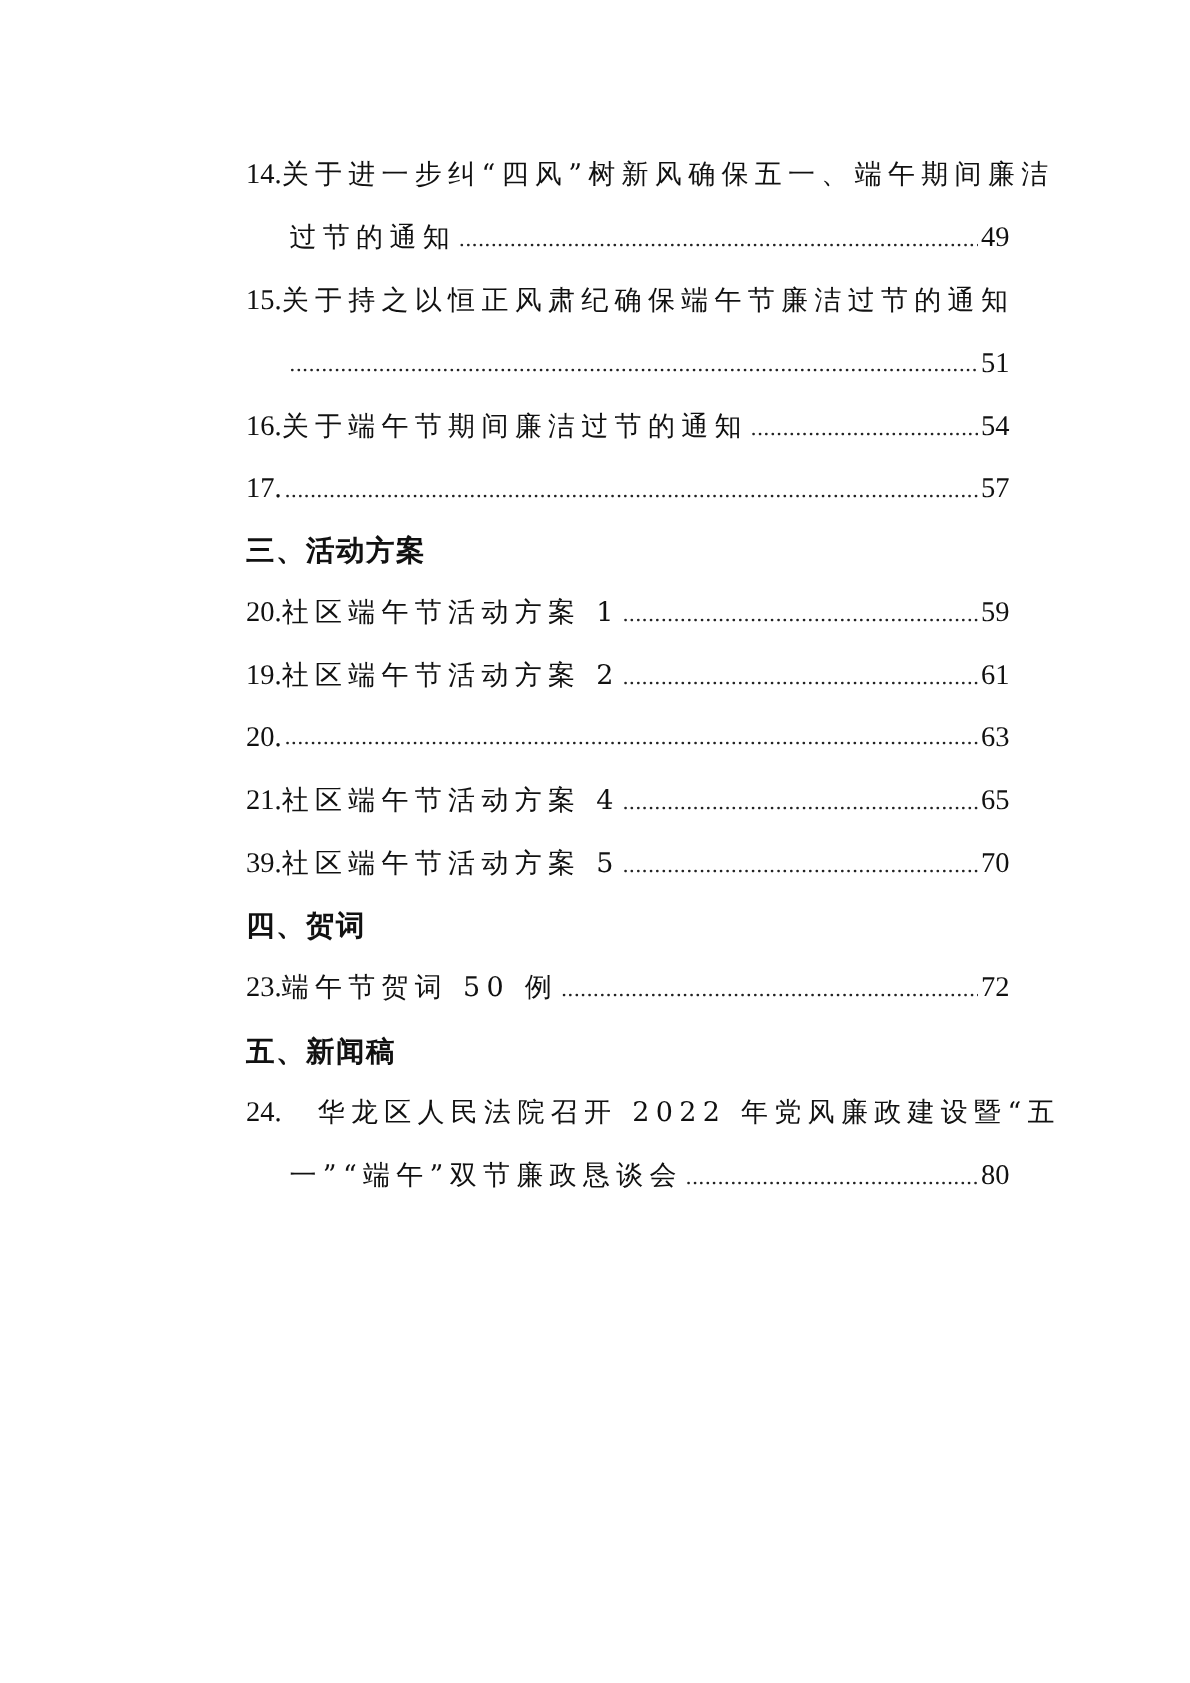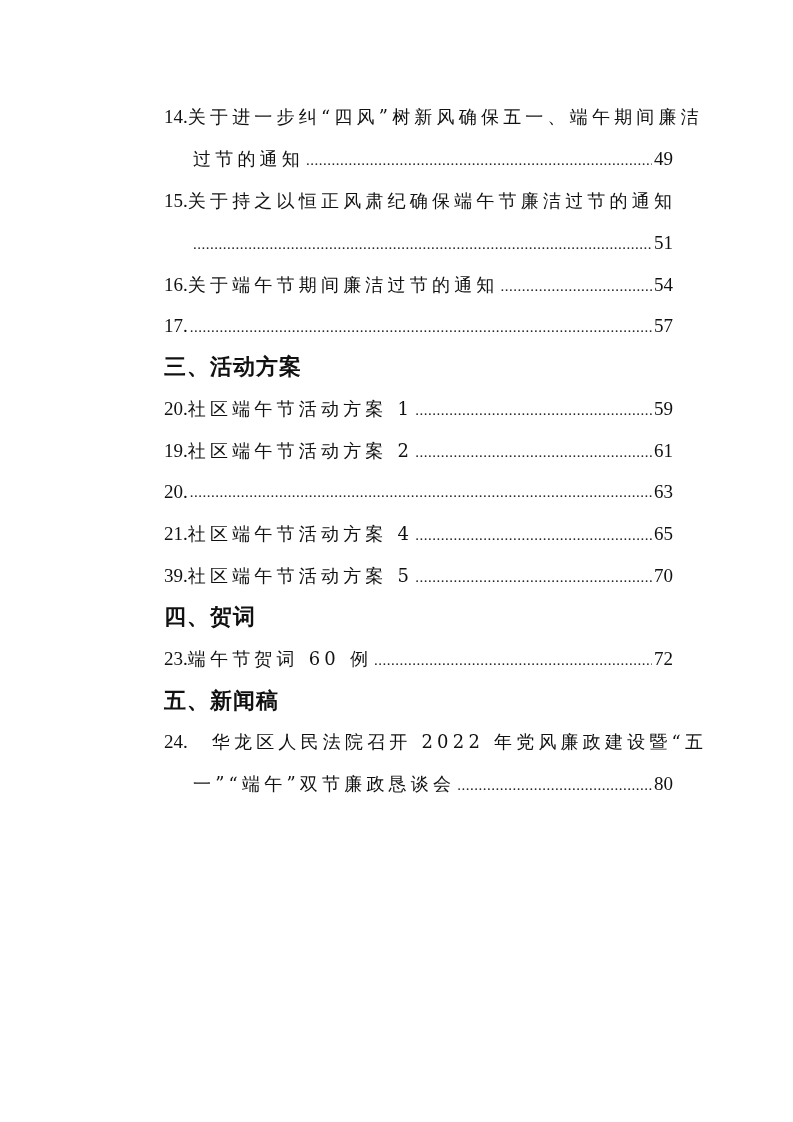--- a/index.html
+++ b/index.html
@@ -8,21 +8,21 @@
     .page { position: absolute; left: 0; top: 0; width: 668px; height: 1122px; }
     .line { position: absolute; left: 164px; width: 509px; height: 30px; line-height: 30px;
       font-size: 18px; display: flex; align-items: baseline; white-space: nowrap; }
     .line.cont { left: 193px; width: 480px; }
     .num { font-family: "Liberation Serif", serif; font-size: 19px; }
     .title { letter-spacing: 4.2px; }
     .leader { flex: 1 1 auto; overflow: hidden; margin: 0 2px; font-family: "Liberation Serif", serif;
       font-size: 15px; letter-spacing: 0.5px; color: #222; }
     .leader::before { content: "..................................................................................................................................................................................................................................................."; }
     .page-num { font-family: "Liberation Serif", serif; font-size: 19px; }
-    .section { position: absolute; left: 164px; height: 30px; line-height: 30px; font-size: 22px;
+    .section { position: absolute; left: 164px; height: 30px; line-height: 30px; font-size: 19px;
       font-weight: bold; font-family: "DejaVu Sans", "Liberation Sans", sans-serif; letter-spacing: 1px; }
   </style>
 </head>
 <body>
 
 <div class="page">
 
   <div class="line" style="top:102px;">
     <span class="num">14.</span>
     <span class="title">关于进一步纠“四风”树新风确保五一、端午期间廉洁</span>
@@ -30,21 +30,21 @@
   <div class="line cont" style="top:144px;">
     <span class="title">过节的通知</span>
     <span class="leader"></span>
     <span class="page-num">49</span>
   </div>
 
   <div class="line" style="top:186px;">
     <span class="num">15.</span>
     <span class="title">关于持之以恒正风肃纪确保端午节廉洁过节的通知</span>
   </div>
-  <div class="line cont" style="top:228px;">
+  <div class="line cont" style="top:228px;align-items:center;">
     <span class="leader" style="margin-left:0"></span>
     <span class="page-num">51</span>
   </div>
 
   <div class="line" style="top:270px;">
     <span class="num">16.</span>
     <span class="title">关于端午节期间廉洁过节的通知</span>
     <span class="leader"></span>
     <span class="page-num">54</span>
   </div>
@@ -88,21 +88,21 @@
     <span class="num">39.</span>
     <span class="title">社区端午节活动方案 5</span>
     <span class="leader"></span>
     <span class="page-num">70</span>
   </div>
 
   <div class="section" style="top:602px;">四、贺词</div>
 
   <div class="line" style="top:644px;">
     <span class="num">23.</span>
-    <span class="title">端午节贺词 60 例</span>
+    <span class="title">端午节贺词 50 例</span>
     <span class="leader"></span>
     <span class="page-num">72</span>
   </div>
 
   <div class="section" style="top:686px;">五、新闻稿</div>
 
   <div class="line" style="top:727px;gap:24px;">
     <span class="num">24.</span>
     <span class="title">华龙区人民法院召开 2022 年党风廉政建设暨“五</span>
   </div>

